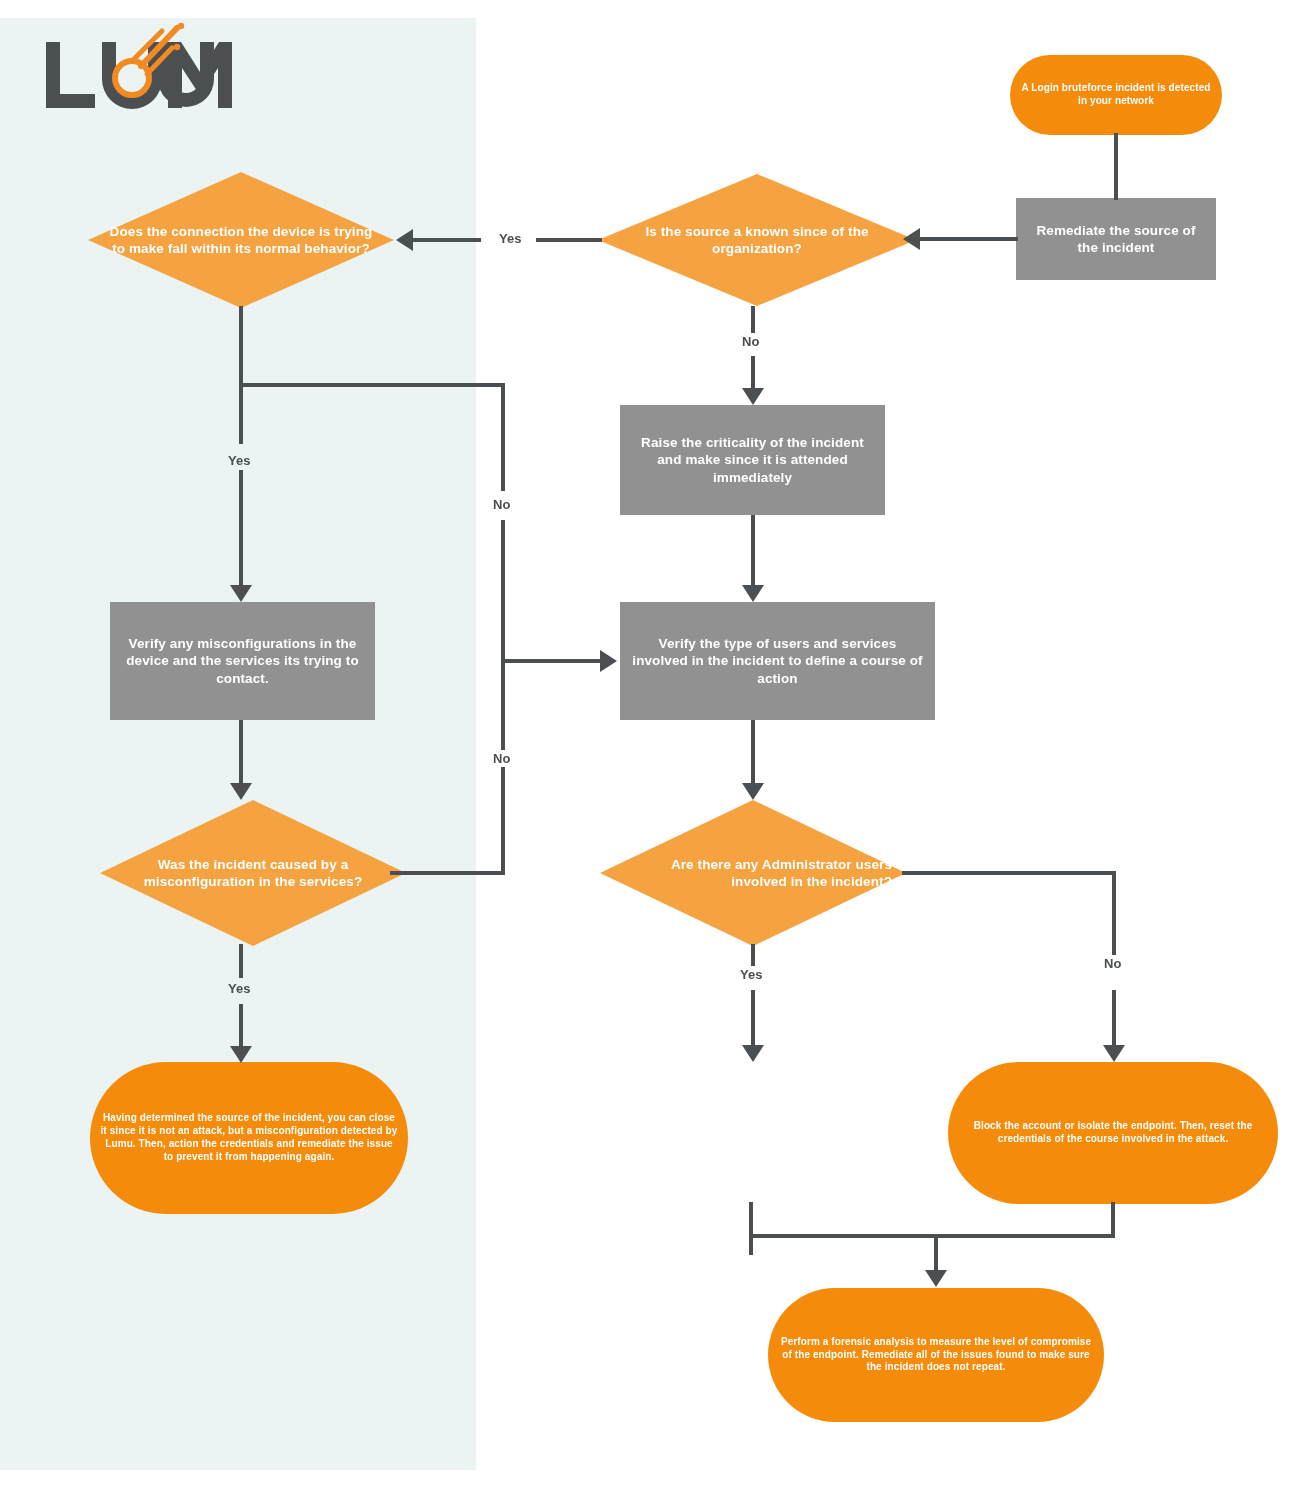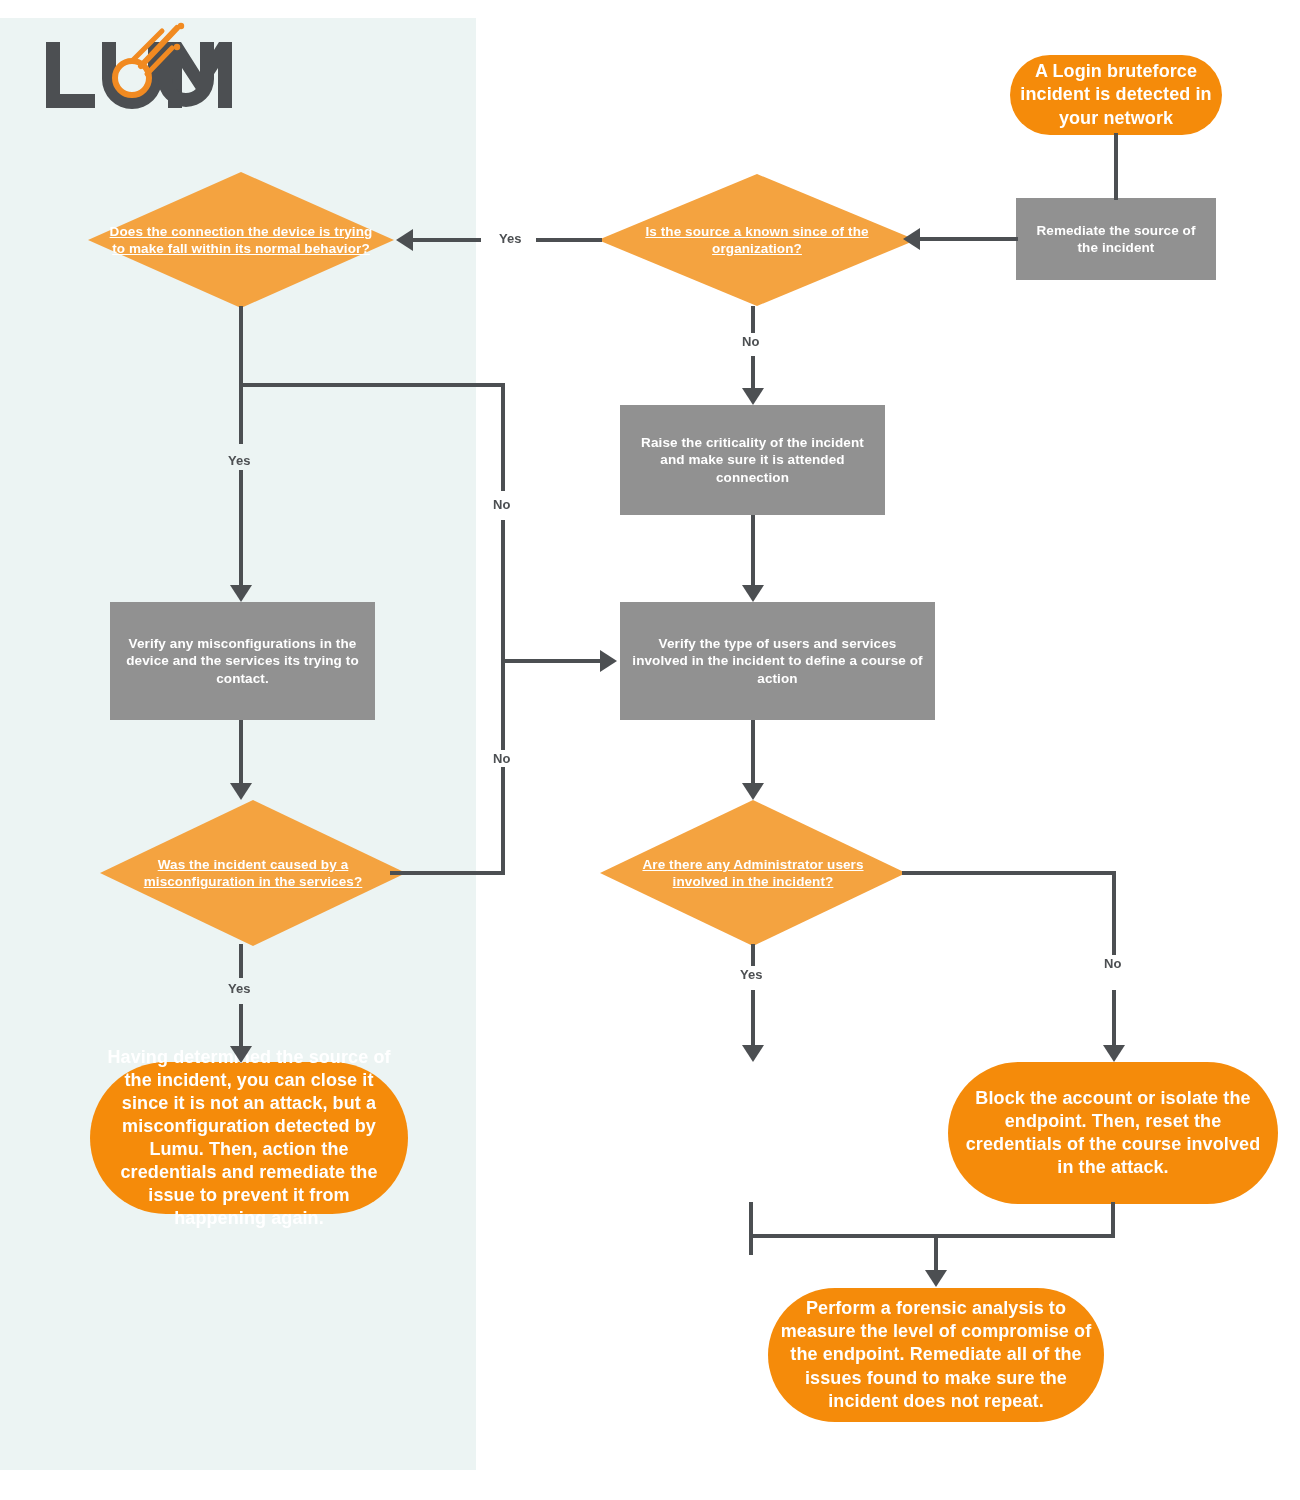--- a/index.html
+++ b/index.html
@@ -52,39 +52,38 @@
     padding: 0 10px;
     white-space: pre-line;
   }
   .node-process {
     background: #919191;
     font-size: 13.5px;
   }
   .node-terminal {
     background: #f58b0a;
     border-radius: 999px;
-    font-size: 18px;
+    font-size: 10px;
   }
   .node-decision {
     background: transparent;
     font-size: 13.5px;
   }
   .node-decision .diamond-bg {
     position: absolute;
     left: 0; top: 0;
     width: 100%; height: 100%;
     background: #f4a340;
     clip-path: polygon(50% 0%, 100% 50%, 50% 100%, 0% 50%);
     z-index: 0;
   }
   .node-decision .txt {
     position: relative;
     z-index: 1;
     padding: 0 14px;
-    text-decoration: underline;
   }
   
   .edge {
     position: absolute;
     background: #4c4f52;
     z-index: 0;
   }
   .edge-h { height: 4px; }
   .edge-v { width: 4px; }
   .arrow {
@@ -159,37 +158,37 @@
     <span class="diamond-bg"></span>
     <span class="txt">Is the source a known since of the organization?</span>
   </div>
 
   <div class="node node-decision" style="left:88px; top:172px; width:306px; height:136px;">
     <span class="diamond-bg"></span>
     <span class="txt">Does the connection the device is trying to make fall within its normal behavior?</span>
   </div>
 
   <div class="node node-process" style="left:620px; top:405px; width:265px; height:110px;">
-    <span class="txt">Raise the criticality of the incident and make sure it is attended connection</span>
+    <span class="txt">Raise the criticality of the incident and make since it is attended immediately</span>
   </div>
 
   <div class="node node-process" style="left:110px; top:602px; width:265px; height:118px;">
     <span class="txt">Verify any misconfigurations in the device and the services its trying to contact.</span>
   </div>
 
   <div class="node node-process" style="left:620px; top:602px; width:315px; height:118px;">
     <span class="txt">Verify the type of users and services involved in the incident to define a course of action</span>
   </div>
 
   <div class="node node-decision" style="left:100px; top:800px; width:306px; height:146px;">
     <span class="diamond-bg"></span>
     <span class="txt">Was the incident caused by a misconfiguration in the services?</span>
   </div>
 
-  <div class="node node-decision" style="left:600px; top:800px; width:306px; height:146px;">
+  <div class="node node-decision" style="left:600px; top:800px; width:306px; height:146px;text-align:right;">
     <span class="diamond-bg"></span>
     <span class="txt">Are there any Administrator users involved in the incident?</span>
   </div>
 
   <div class="node node-terminal" style="left:90px; top:1062px; width:318px; height:152px;">
     <span class="txt">Having determined the source of the incident, you can close it since it is not an attack, but a misconfiguration detected by Lumu. Then, action the credentials and remediate the issue to prevent it from happening again.</span>
   </div>
 
 
   <div class="node node-terminal" style="left:948px; top:1062px; width:330px; height:142px;">

